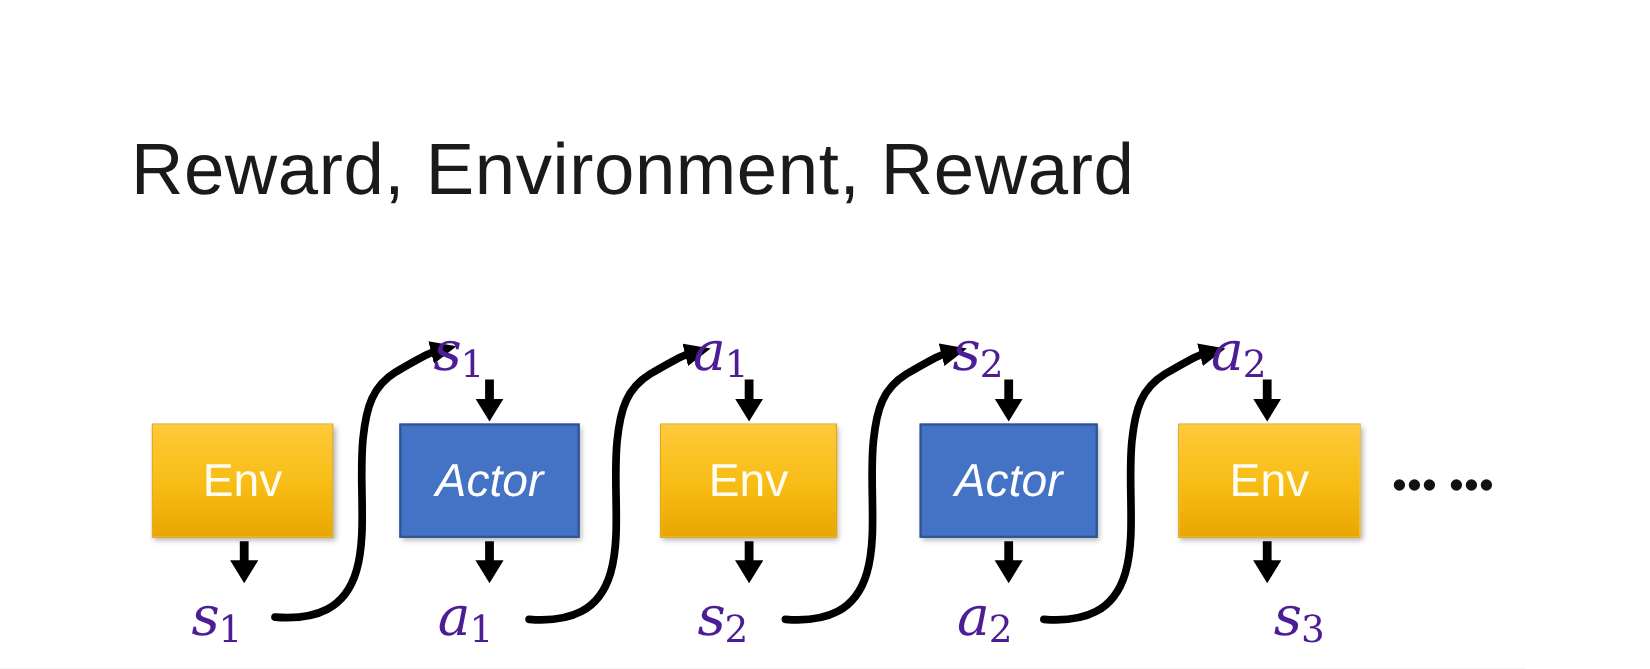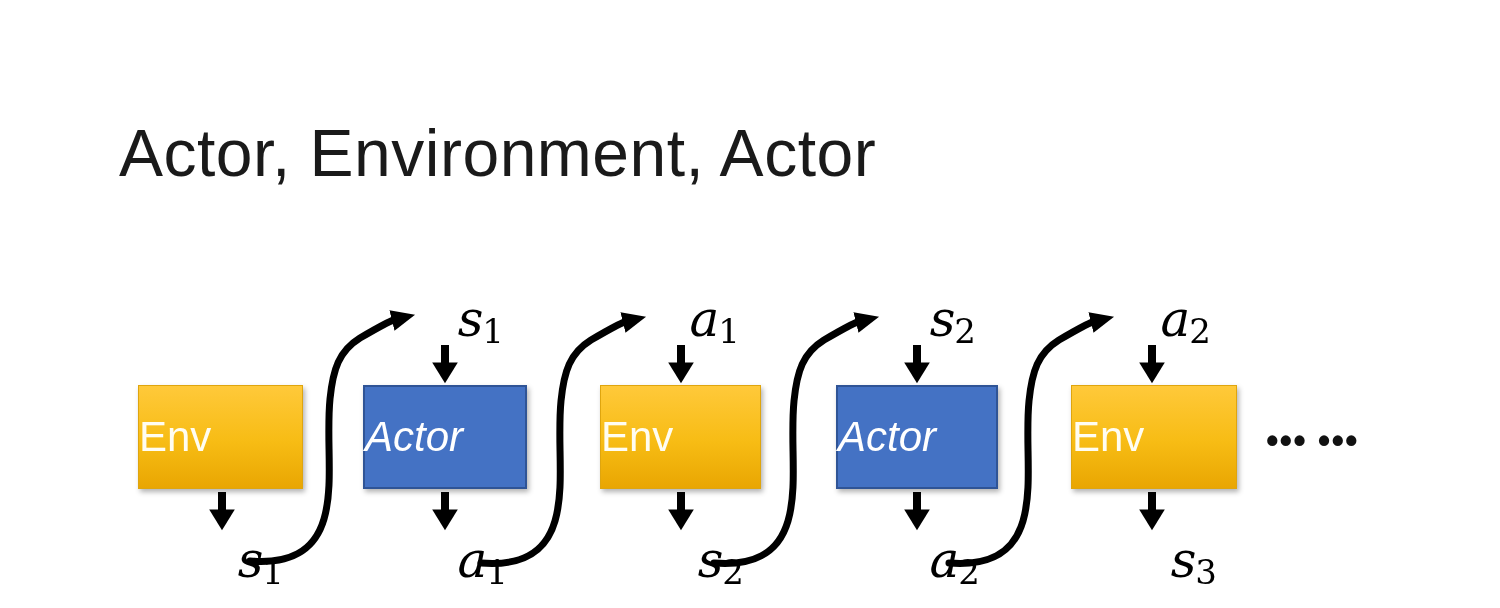--- a/index.html
+++ b/index.html
@@ -28,21 +28,21 @@
     font-size:66px;
     font-weight:300;
     letter-spacing:0.5px;
     color:var(--title-text);
     white-space:nowrap;
     line-height:1;
   }
   .box{
     position:absolute;
     top:385px;height:104px;
-    display:flex;align-items:center;
+    display:flex;align-items:center;justify-content:center;
     font-size:42px;
     color:var(--box-text);
     line-height:1;
   }
   .box.env{
     background:linear-gradient(180deg,var(--env-gradient-top) 0%,#F7BC14 55%,var(--env-gradient-bottom) 100%);
     border:1px solid var(--env-border);
     box-shadow:2px 3px 5px rgba(0,0,0,0.30);
     color:#FFFDF2;
   }
@@ -53,59 +53,59 @@
     font-style:italic;
   }
   .env-1{left:138px;width:165px;}
   .actor-1{left:363px;width:164px;}
   .env-2{left:600px;width:161px;}
   .actor-2{left:836px;width:162px;}
   .env-3{left:1071px;width:166px;}
   .mlabel{
     position:absolute;
     width:110px;
-    text-align:right;
+    text-align:left;
     font-family:"DejaVu Serif","Liberation Serif",serif;
     font-style:italic;
     font-size:50px;
-    color:#000000;
+    color:#4c1d95;
     line-height:1;
     white-space:nowrap;
   }
   .mlabel sub{
     font-size:34px;
     font-style:normal;
     font-family:"DejaVu Serif",serif;
     vertical-align:-0.22em;
     margin-left:-1px;
     line-height:1;
   }
   .top-label{top:294px;}
   .bottom-label{top:535px;}
   .tl-0{left:394px;} .tl-1{left:630px;} .tl-2{left:866px;} .tl-3{left:1101px;}
-  .bl-0{left:174px;} .bl-1{left:398px;} .bl-2{left:634px;} .bl-3{left:870px;} .bl-4{left:1107px;}
+  .bl-0{left:174px;} .bl-1{left:398px;} .bl-2{left:634px;} .bl-3{left:870px;} .bl-4{left:1158px;}
   .ellipsis{
     position:absolute;
     left:1266px;top:420px;
     font-size:36px;
     font-weight:bold;
     letter-spacing:1px;
     color:#111;
     white-space:nowrap;
   }
   svg.overlay{position:absolute;left:0;top:0;}
   .arrow-stroke{stroke:var(--arrow);fill:none;}
   .arrow-fill{fill:var(--arrow);}
 </style>
 </head>
 <body>
 
 <div class="canvas">
 
-  <div class="slide-title">Actor, Environment, Actor</div>
+  <div class="slide-title">Reward, Environment, Reward</div>
 
   <svg class="overlay" width="1500" height="608" viewBox="0 0 1500 608">
     <defs>
       <marker id="ah-curve" markerUnits="strokeWidth" markerWidth="3.6" markerHeight="3.2" refX="0.3" refY="1.5" orient="auto">
         <path d="M0,0 L3.4,1.5 L0,3 Z" class="arrow-fill"></path>
       </marker>
       <marker id="ah-straight" markerUnits="strokeWidth" markerWidth="2.8" markerHeight="3.4" refX="0.2" refY="1.6" orient="auto">
         <path d="M0,0 L2.6,1.6 L0,3.2 Z" class="arrow-fill"></path>
       </marker>
     </defs>

